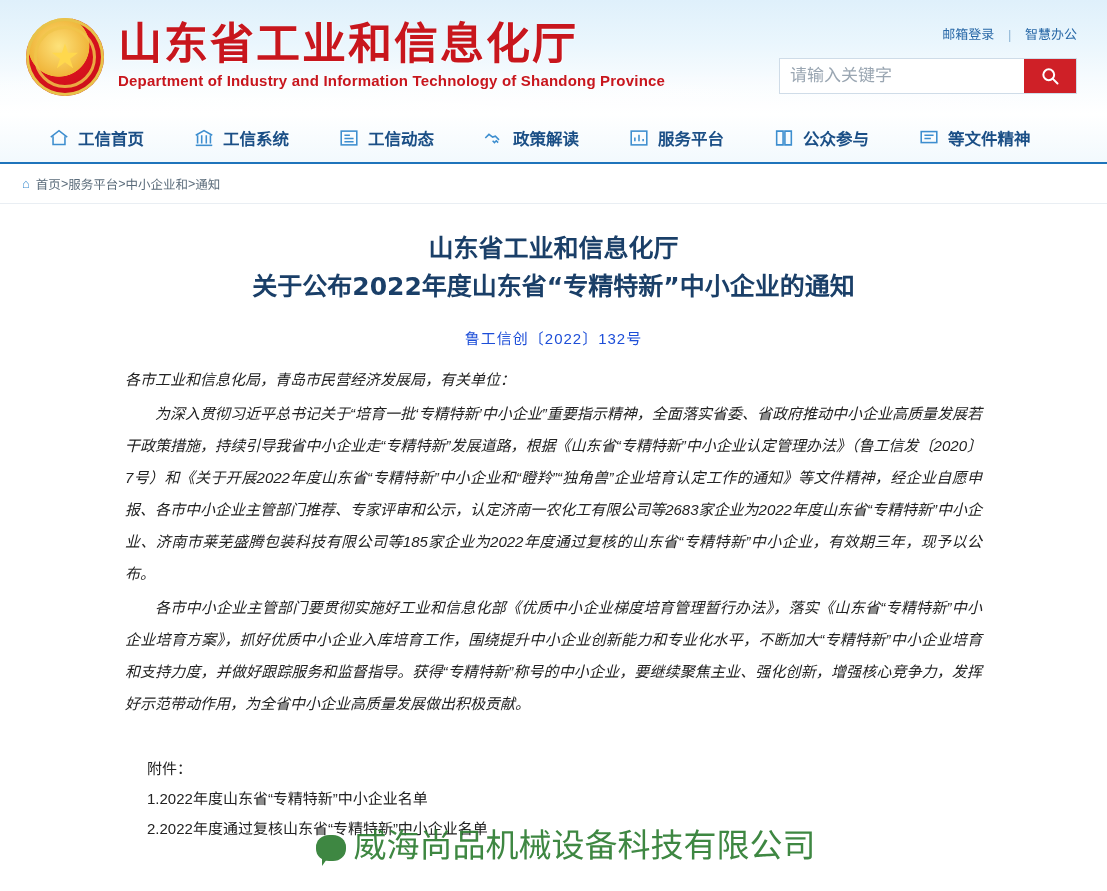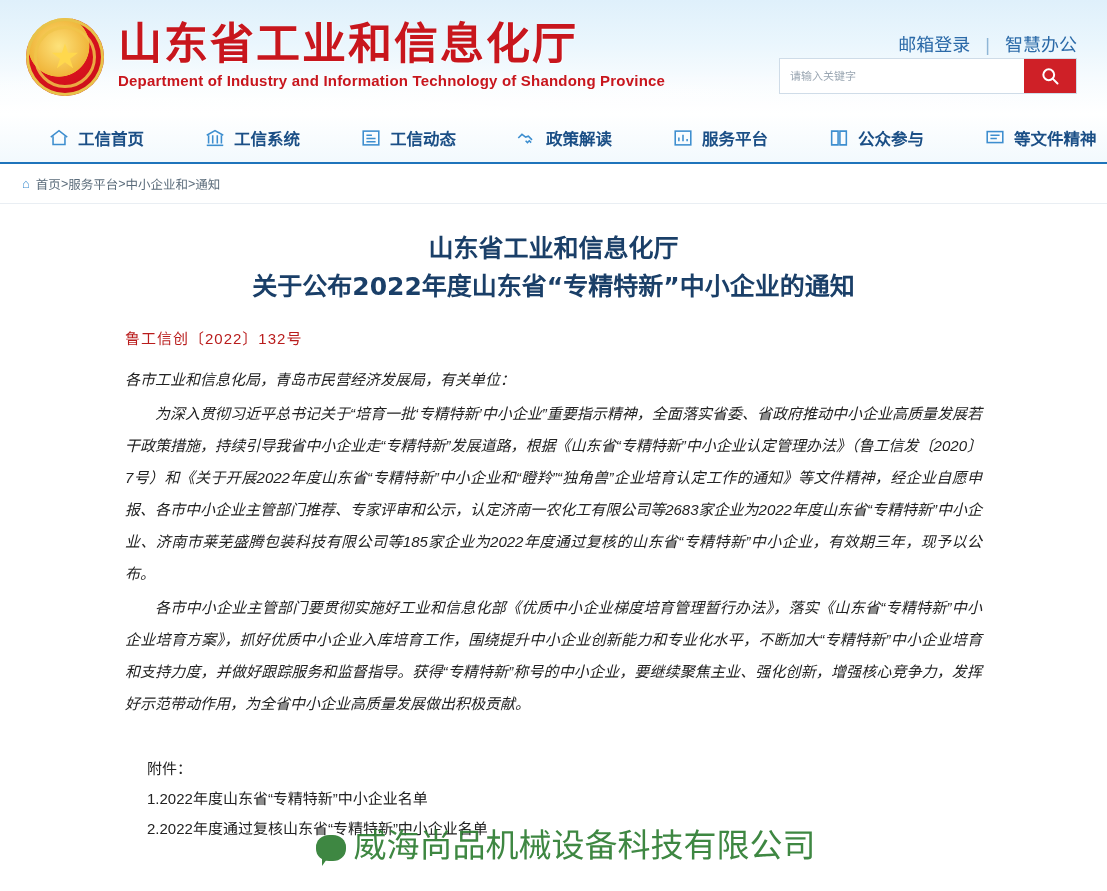--- a/index.html
+++ b/index.html
@@ -57,54 +57,54 @@
     line-height:1.1;
   }
   .site-title-en {
     margin-top:4px;
     font-size:15px; font-weight:bold;
     color:#c8161d;
     letter-spacing:.2px;
   }
 
   .top-links {
-    position:absolute; right:30px; top:30px;
-    font-size:18px; color:#2b6aa8;
+    position:absolute; right:30px; top:24px;
+    font-size:13px; color:#2b6aa8;
   }
   .top-links span { cursor:pointer; }
   .top-links .sep { color:#8fb6d6; margin:0 10px; }
 
   .searchbox {
     position:absolute; right:30px; top:58px;
     display:flex; height:36px; width:298px;
     border:1px solid #cfdce8;
     background:#fff;
   }
   .searchbox input {
     flex:1; border:0; outline:0;
-    padding:0 10px; font-size:11px; color:#333;
+    padding:0 10px; font-size:17px; color:#333;
     font-family:"Liberation Sans",sans-serif;
     background:transparent;
   }
   .searchbox input::placeholder{ color:#9aa6b2; }
   .search-btn {
     width:52px; background:#cf2027;
     display:flex; align-items:center; justify-content:center;
     cursor:pointer; border:0;
   }
   .search-btn svg { display:block; }
 
   
   .nav {
     height:50px;
     background:linear-gradient(180deg,#ffffff 0%,#f2f9fd 100%);
     border-bottom:2px solid #1e74bb;
     display:flex; align-items:center;
     padding-left:48px;
-    gap:12px;
+    gap:1px;
   }
   .nav-item {
     display:flex; align-items:center;
     gap:8px;
     margin-right:48px;
     cursor:pointer;
     color:#1b4f86;
     font-size:16.5px;
     font-weight:bold;
     white-space:nowrap;
@@ -134,23 +134,24 @@
   .meta {
     margin-top:26px;
     display:flex; justify-content:space-between; align-items:center;
     font-size:13px; color:#3f5164;
     padding:0 20px 14px 20px;
     border-bottom:1px solid #dfe6ec;
   }
   .meta .fs-opt { cursor:pointer; }
 
   .docno {
+    text-align:center;
     margin:22px 0 16px 0;
     font-size:15px;
-    color:#b91c1c;
+    color:#1d4ed8;
     letter-spacing:1px;
   }
   .body-text { font-size:15px; line-height:32px; color:#222; text-align:justify;font-style:italic; }
   .body-text p { margin:0 0 2px 0; }
   .indent { text-indent:2em; }
 
   .attach { margin-top:34px; font-size:15px; line-height:30px; color:#222; padding-left:22px; }
 
   
   .watermark {

